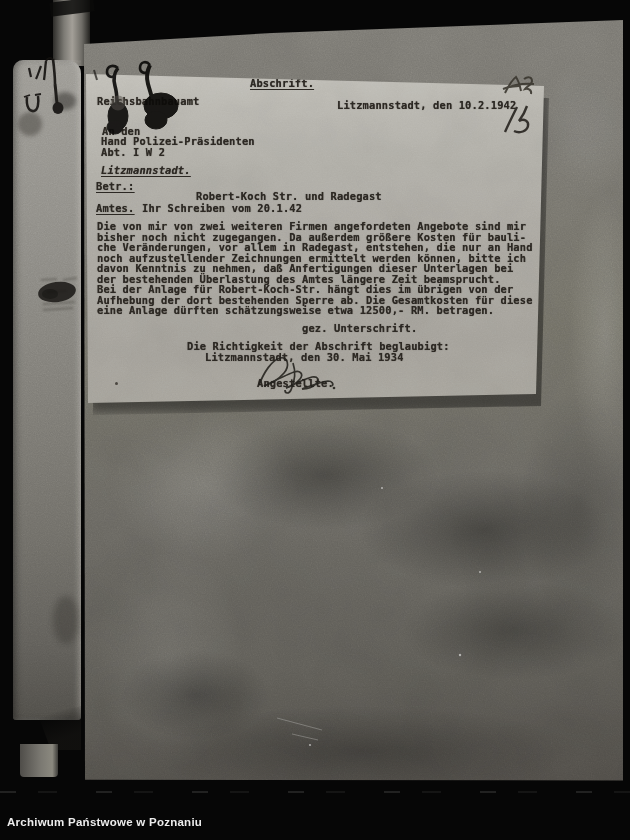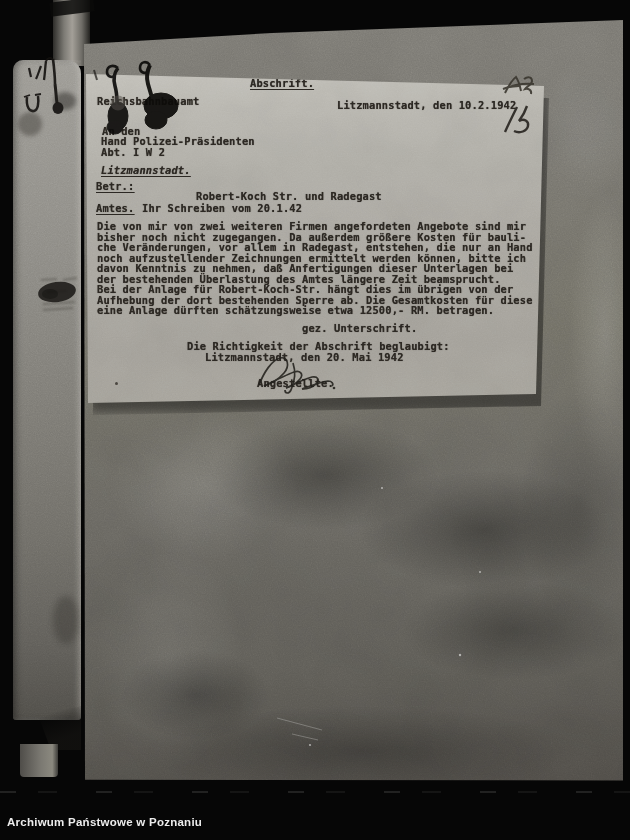--- a/index.html
+++ b/index.html
@@ -141,21 +141,21 @@
       <div class="t" style="left:12px;top:182.5px;">noch aufzustellender Zeichnungen ermittelt werden können, bitte ich</div>
       <div class="t" style="left:12px;top:193px;">davon Kenntnis zu nehmen, daß Anfertigungen dieser Unterlagen bei</div>
       <div class="t" style="left:12px;top:203.5px;">der bestehenden Überlastung des Amtes längere Zeit beamsprucht.</div>
       <div class="t" style="left:12px;top:214px;">Bei der Anlage für Robert-Koch-Str. hängt dies im übrigen von der</div>
       <div class="t" style="left:12px;top:224.5px;">Aufhebung der dort bestehenden Sperre ab. Die Gesamtkosten für diese</div>
       <div class="t" style="left:12px;top:235px;">eine Anlage dürften schätzungsweise etwa 12500,- RM. betragen.</div>
     </div>
 
     <div class="t" style="left:217px;top:253px;">gez. Unterschrift.</div>
     <div class="t" style="left:102px;top:271px;">Die Richtigkeit der Abschrift beglaubigt:</div>
-    <div class="t" style="left:120px;top:282px;">Litzmannstadt, den 20. Mai 1942</div>
+    <div class="t" style="left:120px;top:282px;">Litzmannstadt, den 30. Mai 1934</div>
     <div class="t" style="left:172px;top:308px;">Angestellte.</div>
     <div class="ink-dot"></div>
 
     <svg class="grain" width="461" height="334">
       <filter id="gp">
           <feTurbulence type="fractalNoise" baseFrequency="0.8" numOctaves="2" seed="5"></feTurbulence>
           <feColorMatrix type="saturate" values="0"></feColorMatrix>
         </filter>
       <filter id="gq">
           <feTurbulence type="fractalNoise" baseFrequency="0.02" numOctaves="3" seed="8"></feTurbulence>

